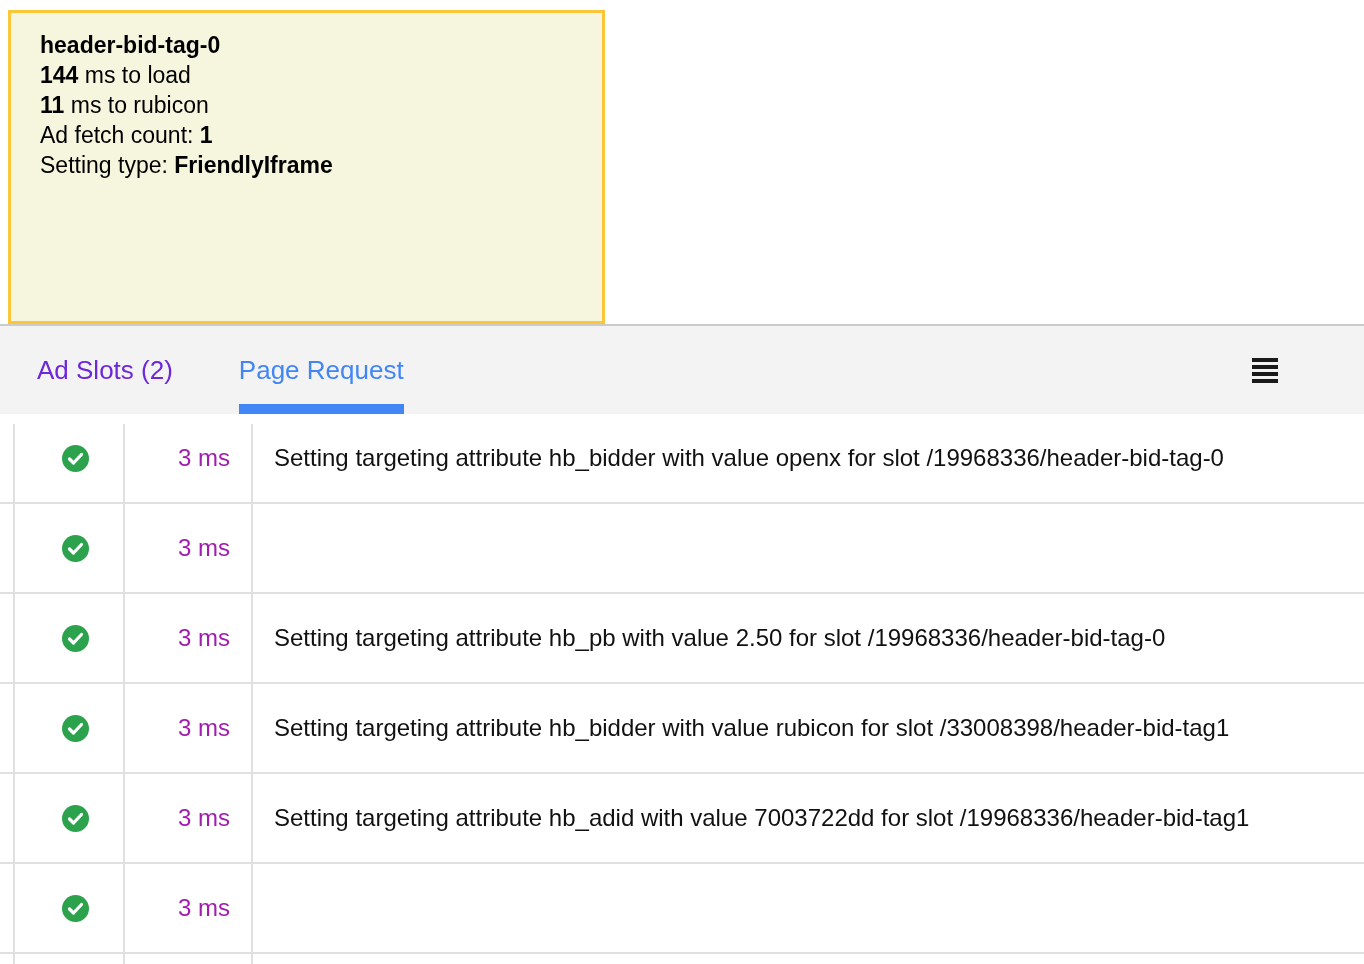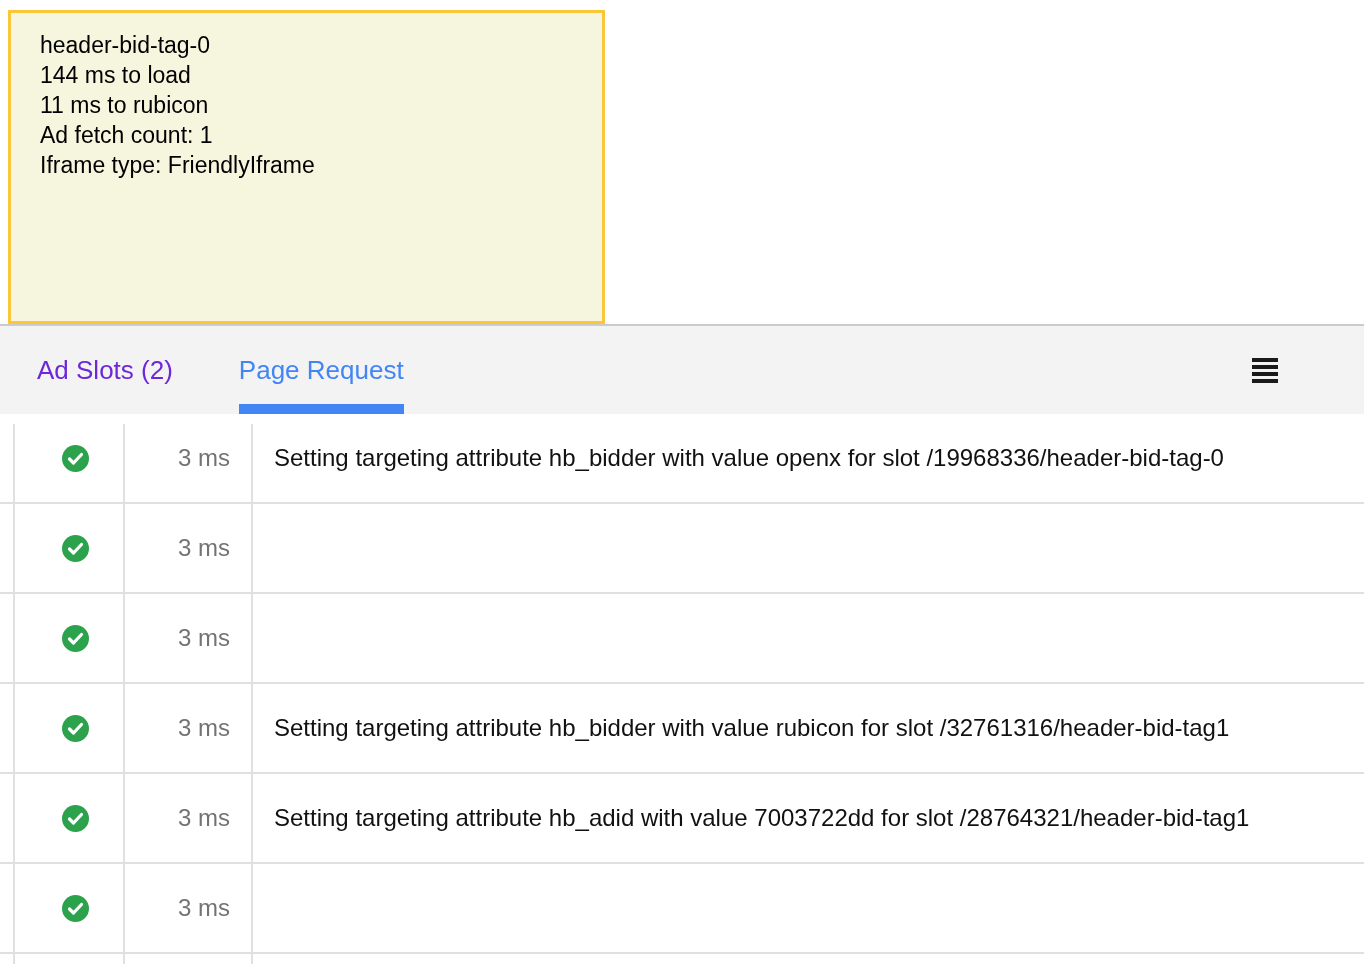--- a/index.html
+++ b/index.html
@@ -17,21 +17,21 @@
     left: 8px; top: 10px;
     width: 597px; height: 314px;
     box-sizing: border-box;
     background: var(--overlay_bg, #f6f6de);
     border: 3px solid var(--overlay_border, #fcc63b);
     padding: 17px 12px 0 29px;
     font-size: 23px;
     line-height: 30px;
     color: #000;
   }
-  .overlay-box b { font-weight: normal; }
+  .overlay-box b { font-weight: bold; }
 
   
   .tabbar {
     position: absolute;
     left: 0; top: 324px;
     width: 1364px; height: 90px;
     box-sizing: border-box;
     background: #f3f3f3;
     border-top: 2px solid #cbcbcb;
     display: flex;
@@ -97,21 +97,21 @@
     padding-left: 12px;
   }
   .cell-time {
     width: 128px;
     border-right: 2px solid #e0e0e0;
     display: flex;
     align-items: center;
     justify-content: flex-end;
     padding-right: 21px;
     font-size: 24px;
-    color: #737373;
+    color: #a21caf;
   }
   .cell-msg {
     flex: 1;
     display: flex;
     align-items: center;
     padding-left: 21px;
     font-size: 24px;
     color: #111;
     white-space: nowrap;
     overflow: hidden;
@@ -119,21 +119,21 @@
   .check-icon { display: block; }
 </style>
 </head>
 <body>
 
 <div class="overlay-box">
   <div class="line"><b>header-bid-tag-0</b></div>
   <div class="line"><b>144</b><span> ms to load</span></div>
   <div class="line"><b>11</b><span> ms to rubicon</span></div>
   <div class="line"><span>Ad fetch count: </span><b>1</b></div>
-  <div class="line"><span>Iframe type: </span><b>FriendlyIframe</b></div>
+  <div class="line"><span>Setting type: </span><b>FriendlyIframe</b></div>
 </div>
 
 <div class="tabbar">
   <div class="tab tab-inactive">Ad Slots (2)</div>
   <div class="tab tab-active">Page Request</div>
   <div class="menu-icon">
     <span class="bar"></span>
     <span class="bar"></span>
     <span class="bar"></span>
     <span class="bar"></span>
@@ -167,44 +167,45 @@
 
   <div class="row">
     <div class="cell cell-margin"></div>
     <div class="cell cell-status">
       <svg class="check-icon" width="27" height="27" viewBox="0 0 27 27">
           <circle cx="13.5" cy="13.5" r="13.5" fill="var(--success_green, #2da24c)"></circle>
           <path d="M7.5 14 l4 4 L19.5 9.5" stroke="#fff" stroke-width="3.2" fill="none" stroke-linecap="round" stroke-linejoin="round"></path>
         </svg>
     </div>
     <div class="cell cell-time">3 ms</div>
-  </div>
-
-  <div class="row">
-    <div class="cell cell-margin"></div>
-    <div class="cell cell-status">
-      <svg class="check-icon" width="27" height="27" viewBox="0 0 27 27">
-          <circle cx="13.5" cy="13.5" r="13.5" fill="var(--success_green, #2da24c)"></circle>
-          <path d="M7.5 14 l4 4 L19.5 9.5" stroke="#fff" stroke-width="3.2" fill="none" stroke-linecap="round" stroke-linejoin="round"></path>
-        </svg>
-    </div>
-    <div class="cell cell-time">3 ms</div>
-    <div class="cell cell-msg">Setting targeting attribute hb_bidder with value rubicon for slot /32761316/header-bid-tag1</div>
-  </div>
-
-  <div class="row">
-    <div class="cell cell-margin"></div>
-    <div class="cell cell-status">
-      <svg class="check-icon" width="27" height="27" viewBox="0 0 27 27">
-          <circle cx="13.5" cy="13.5" r="13.5" fill="var(--success_green, #2da24c)"></circle>
-          <path d="M7.5 14 l4 4 L19.5 9.5" stroke="#fff" stroke-width="3.2" fill="none" stroke-linecap="round" stroke-linejoin="round"></path>
-        </svg>
-    </div>
-    <div class="cell cell-time">3 ms</div>
-    <div class="cell cell-msg">Setting targeting attribute hb_adid with value 7003722dd for slot /28764321/header-bid-tag1</div>
+    <div class="cell cell-msg">Setting targeting attribute hb_pb with value 2.50 for slot /19968336/header-bid-tag-0</div>
+  </div>
+
+  <div class="row">
+    <div class="cell cell-margin"></div>
+    <div class="cell cell-status">
+      <svg class="check-icon" width="27" height="27" viewBox="0 0 27 27">
+          <circle cx="13.5" cy="13.5" r="13.5" fill="var(--success_green, #2da24c)"></circle>
+          <path d="M7.5 14 l4 4 L19.5 9.5" stroke="#fff" stroke-width="3.2" fill="none" stroke-linecap="round" stroke-linejoin="round"></path>
+        </svg>
+    </div>
+    <div class="cell cell-time">3 ms</div>
+    <div class="cell cell-msg">Setting targeting attribute hb_bidder with value rubicon for slot /33008398/header-bid-tag1</div>
+  </div>
+
+  <div class="row">
+    <div class="cell cell-margin"></div>
+    <div class="cell cell-status">
+      <svg class="check-icon" width="27" height="27" viewBox="0 0 27 27">
+          <circle cx="13.5" cy="13.5" r="13.5" fill="var(--success_green, #2da24c)"></circle>
+          <path d="M7.5 14 l4 4 L19.5 9.5" stroke="#fff" stroke-width="3.2" fill="none" stroke-linecap="round" stroke-linejoin="round"></path>
+        </svg>
+    </div>
+    <div class="cell cell-time">3 ms</div>
+    <div class="cell cell-msg">Setting targeting attribute hb_adid with value 7003722dd for slot /19968336/header-bid-tag1</div>
   </div>
 
   <div class="row">
     <div class="cell cell-margin"></div>
     <div class="cell cell-status">
       <svg class="check-icon" width="27" height="27" viewBox="0 0 27 27">
           <circle cx="13.5" cy="13.5" r="13.5" fill="var(--success_green, #2da24c)"></circle>
           <path d="M7.5 14 l4 4 L19.5 9.5" stroke="#fff" stroke-width="3.2" fill="none" stroke-linecap="round" stroke-linejoin="round"></path>
         </svg>
     </div>

